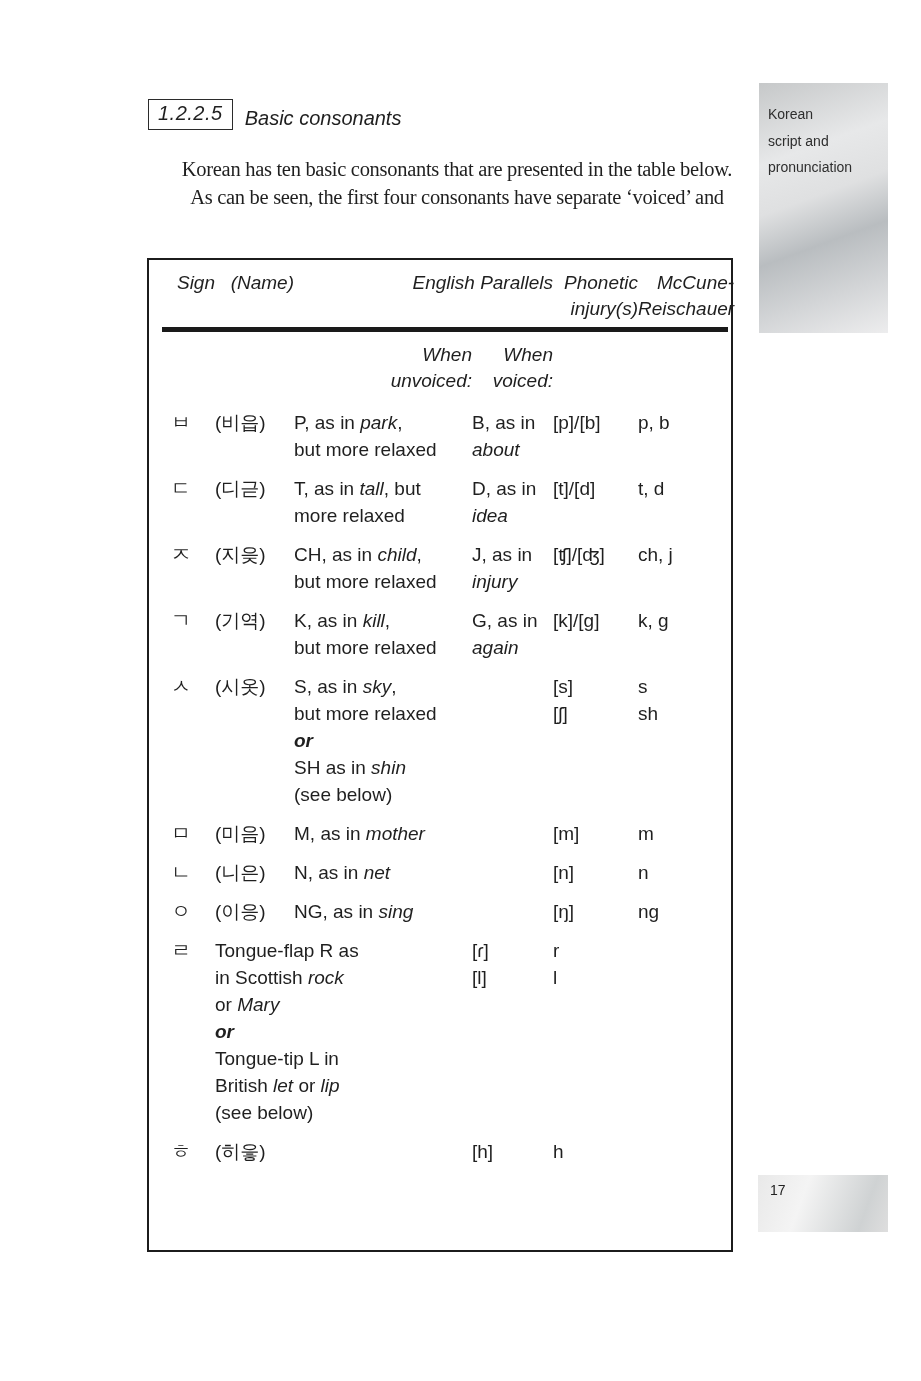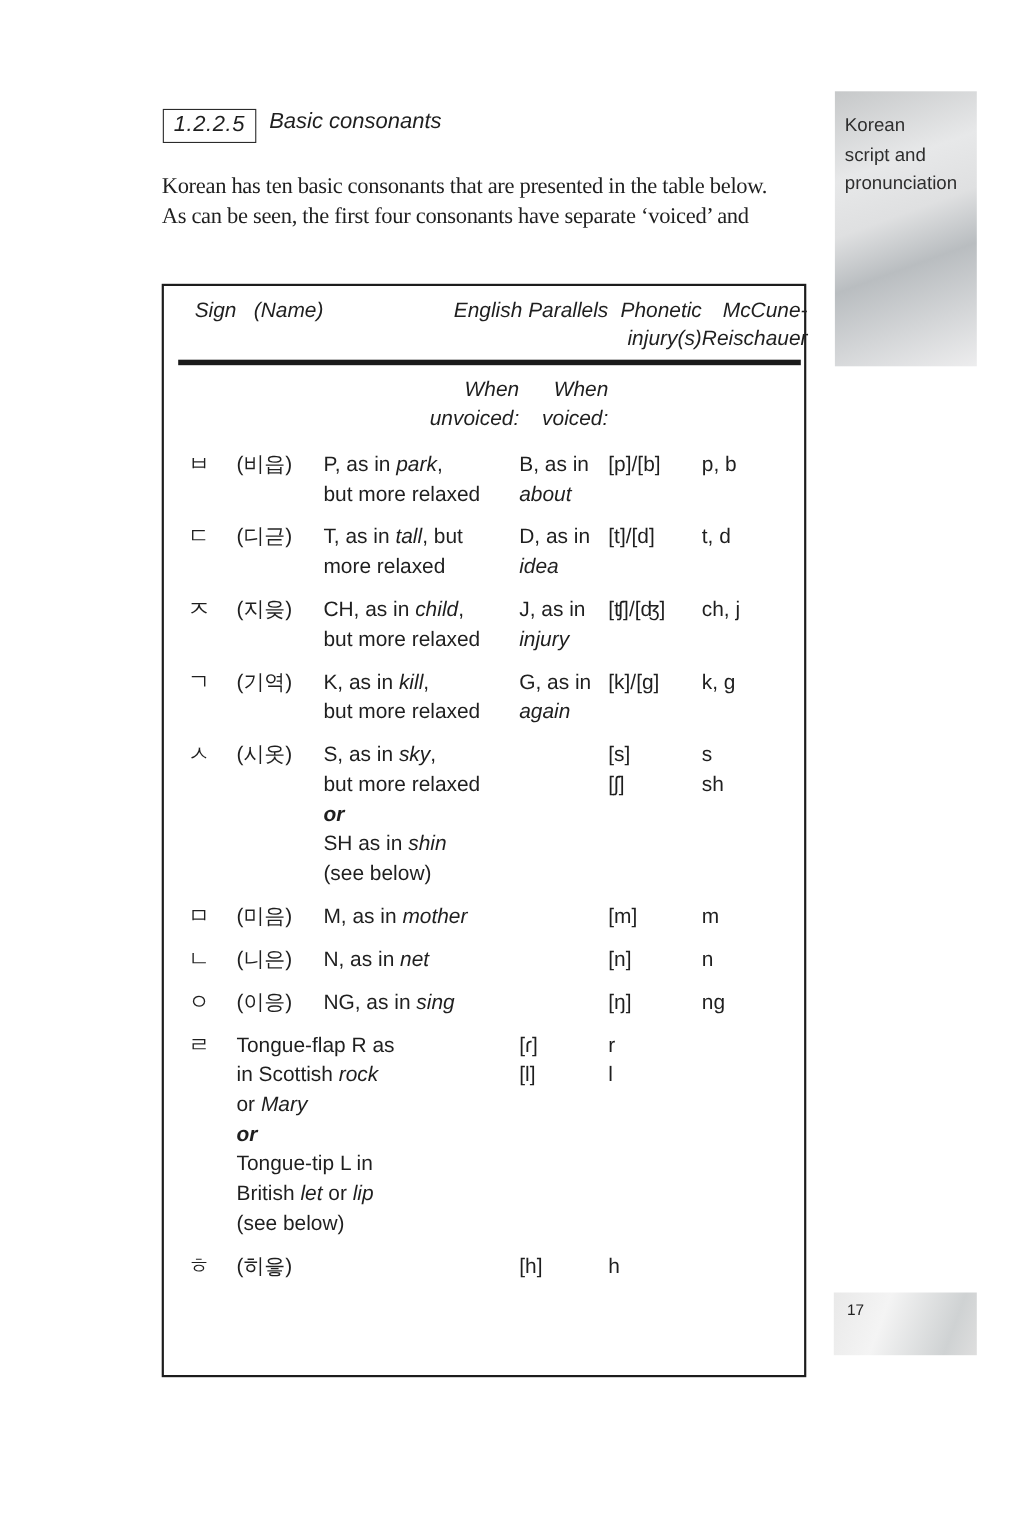--- a/index.html
+++ b/index.html
@@ -7,43 +7,43 @@
     position:relative;
     width:921px;height:1381px;
     background:#ffffff;
     font-family:"Liberation Sans","DejaVu Sans",sans-serif;
     color:#1f1f1f;
     overflow:hidden;
   }
   
   .section-heading{
     position:absolute;left:148px;top:99px;
-    display:flex;align-items:flex-start;
+    display:flex;align-items:flex-end;
     font-style:italic;font-size:20px;
   }
   .section-number-box{
     border:1.5px solid #2b2b2b;
     padding:2px 9px 4px 9px;
     letter-spacing:.5px;
   }
   .section-title{margin-left:12px;}
   
   .intro{
     position:absolute;left:147px;top:155px;width:620px;
     font-family:"Liberation Serif","DejaVu Serif",serif;
-    font-size:20.5px;line-height:28px;letter-spacing:-0.3px;
+    font-size:20.5px;line-height:28px;letter-spacing:-0.3px;text-align:center;
   }
   .intro .pline{white-space:nowrap;}
   
   .sidebar-box{
     position:absolute;left:759px;top:83px;width:129px;height:250px;
     background:linear-gradient(160deg,#c6c8c9 0%,#e7e8e9 28%,#dfe0e1 45%,#b9bdc0 62%,#ededee 100%);
     box-sizing:border-box;
     padding:18px 4px 0 9px;
-    font-size:17px;line-height:26.5px;color:#2e2e2e;
+    font-size:14px;line-height:26.5px;color:#2e2e2e;
   }
   .sidebar-box .sline{white-space:nowrap;}
   
   .page-number-box{
     position:absolute;left:758px;top:1175px;width:130px;height:57px;
     background:linear-gradient(110deg,#e9e9e9 0%,#f4f4f4 35%,#cfd2d3 80%,#dedede 100%);
     box-sizing:border-box;
     padding:7px 0 0 12px;
     font-size:14px;color:#222;
   }

